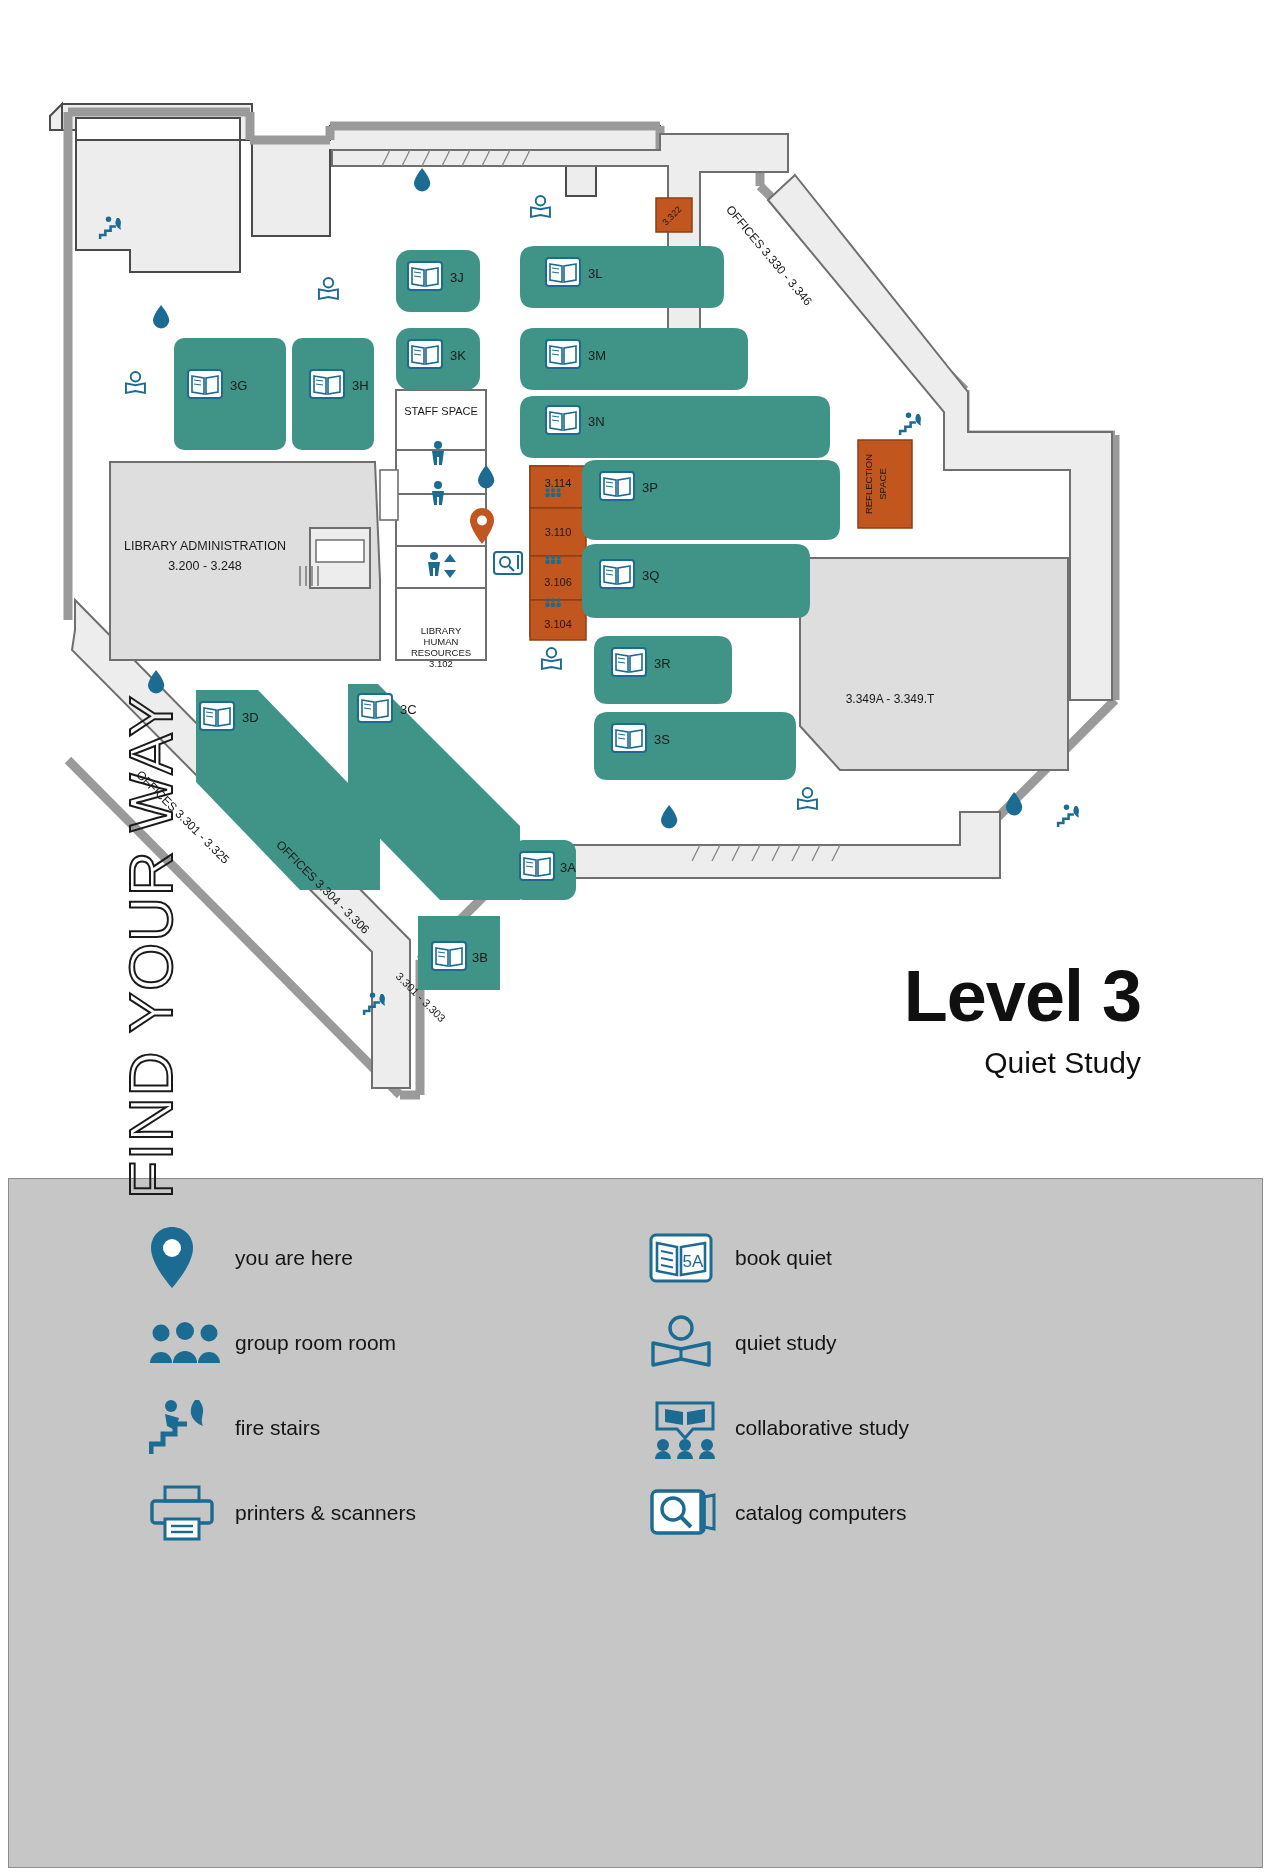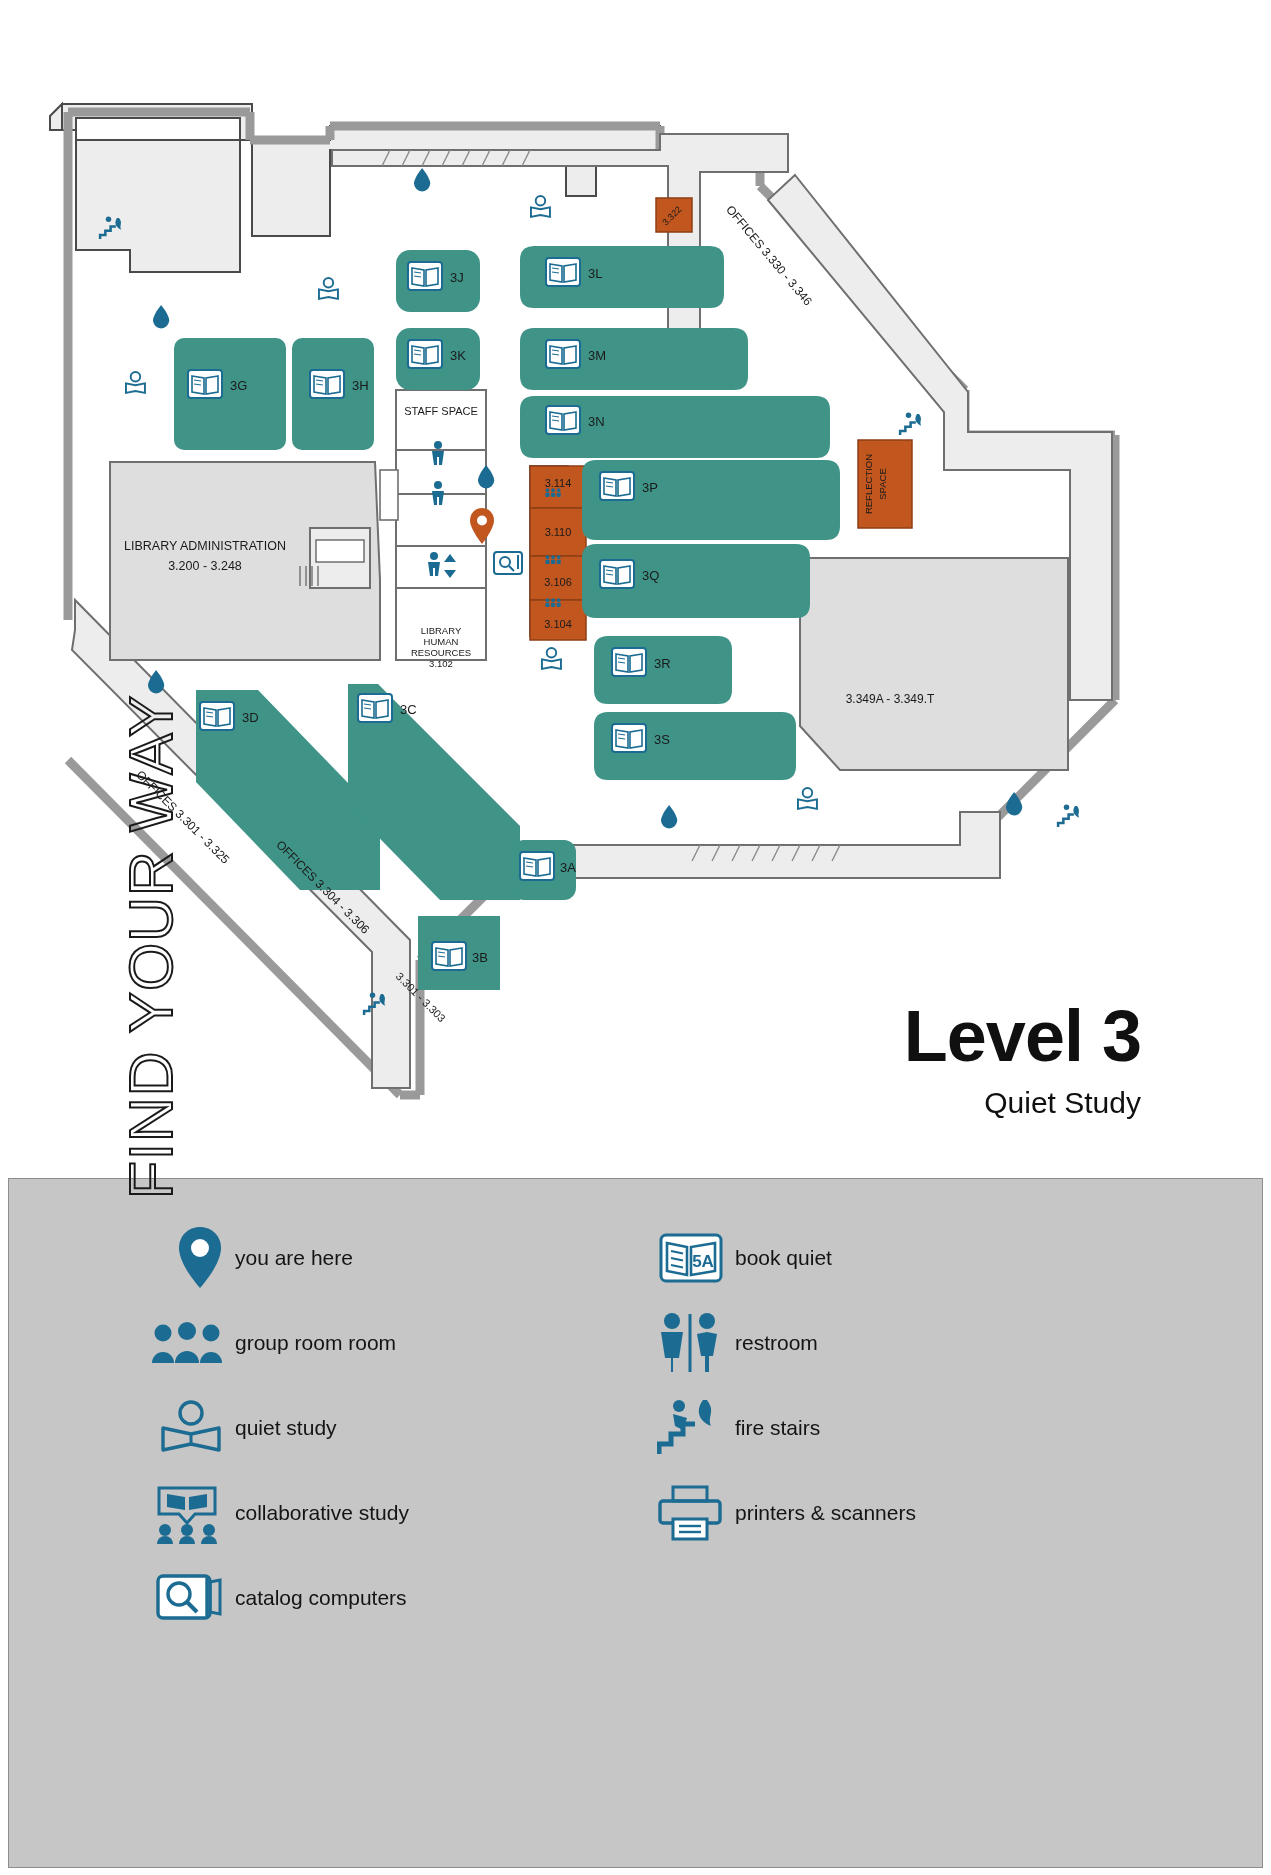--- a/index.html
+++ b/index.html
@@ -23,21 +23,20 @@
   svg.floorplan {
     position: absolute;
     left: 0; top: 0;
   }
   
   #title-block {
     position: absolute;
     right: 130px;
     top: 960px;
     text-align: right;
-    margin-top: 40px;
   }
   #title-block .level {
     font-size: 72px;
     font-weight: bold;
     color: #101010;
     line-height: 1;
     letter-spacing: -1px;
   }
   #title-block .sub {
     font-size: 30px;
@@ -85,22 +84,21 @@
     display: flex;
     align-items: center;
     height: 85px;
   }
   .legend-icon {
     width: 74px;
     min-width: 74px;
     height: 70px;
     display: flex;
     align-items: center;
-    justify-content: flex-end;
-    font-weight: bold;
+    justify-content: flex-start;
   }
   .legend-label {
     font-size: 21px;
     color: #141414;
     margin-left: 12px;
   }
   
   .maptext {
     font-family: "Liberation Sans", sans-serif;
     fill: #1a1a1a;
@@ -513,32 +511,20 @@
             <path d="M1 42 a11 11 0 0 1 22 0 Z" fill="#1b6b92"></path>
           <circle cx="36" cy="10" r="9" fill="#1b6b92"></circle>
             <path d="M24 42 a12 12 0 0 1 24 0 Z" fill="#1b6b92"></path>
           <circle cx="60" cy="12" r="8.5" fill="#1b6b92"></circle>
             <path d="M49 42 a11 11 0 0 1 22 0 Z" fill="#1b6b92"></path>
         </svg>
       </div>
       <div class="legend-label">group room room</div>
     </div>
 
-    <div class="legend-item">
-      <div class="legend-icon">
-        <svg width="66" height="62" viewBox="0 0 66 62">
-          <circle cx="15" cy="9" r="8" fill="#1b6b92"></circle>
-          <path d="M4 20 h22 l-4 26 h-6 v14 h-2 v-14 h-6 Z" fill="#1b6b92"></path>
-          <line x1="33" y1="2" x2="33" y2="60" stroke="#1b6b92" stroke-width="3"></line>
-          <circle cx="50" cy="9" r="8" fill="#1b6b92"></circle>
-          <path d="M40 22 l10 -2 l10 2 l-4 22 h-4 v16 h-4 v-16 h-4 Z" fill="#1b6b92"></path>
-        </svg>
-      </div>
-      <div class="legend-label">restroom</div>
-    </div>
 
     <div class="legend-item">
       <div class="legend-icon">
         <svg width="64" height="56" viewBox="0 0 64 56">
           <circle cx="32" cy="13" r="11" fill="none" stroke="#1b6b92" stroke-width="3.4"></circle>
           <path d="M4 50 L4 28 L32 34 L60 28 L60 50 L32 44 Z" fill="none" stroke="#1b6b92" stroke-width="3.4" stroke-linejoin="round"></path>
           <line x1="32" y1="34" x2="32" y2="44" stroke="#1b6b92" stroke-width="3"></line>
         </svg>
       </div>
       <div class="legend-label">quiet study</div>

